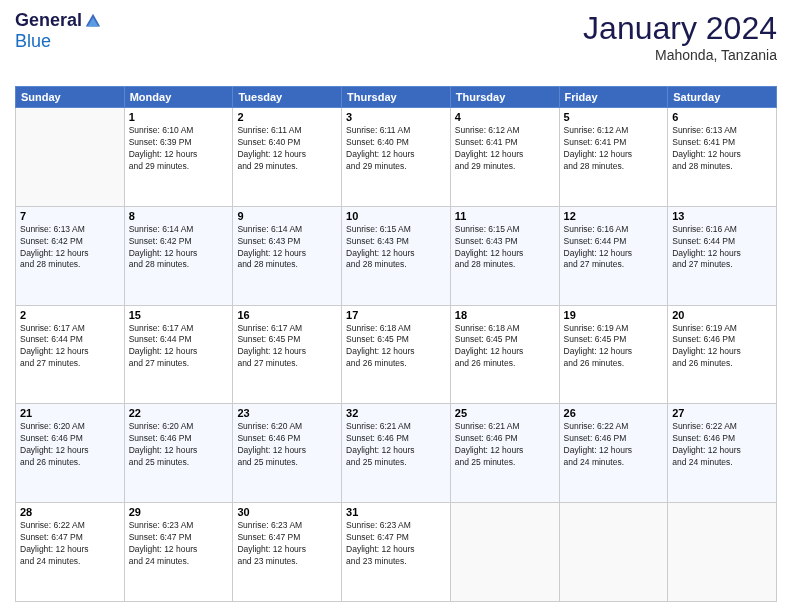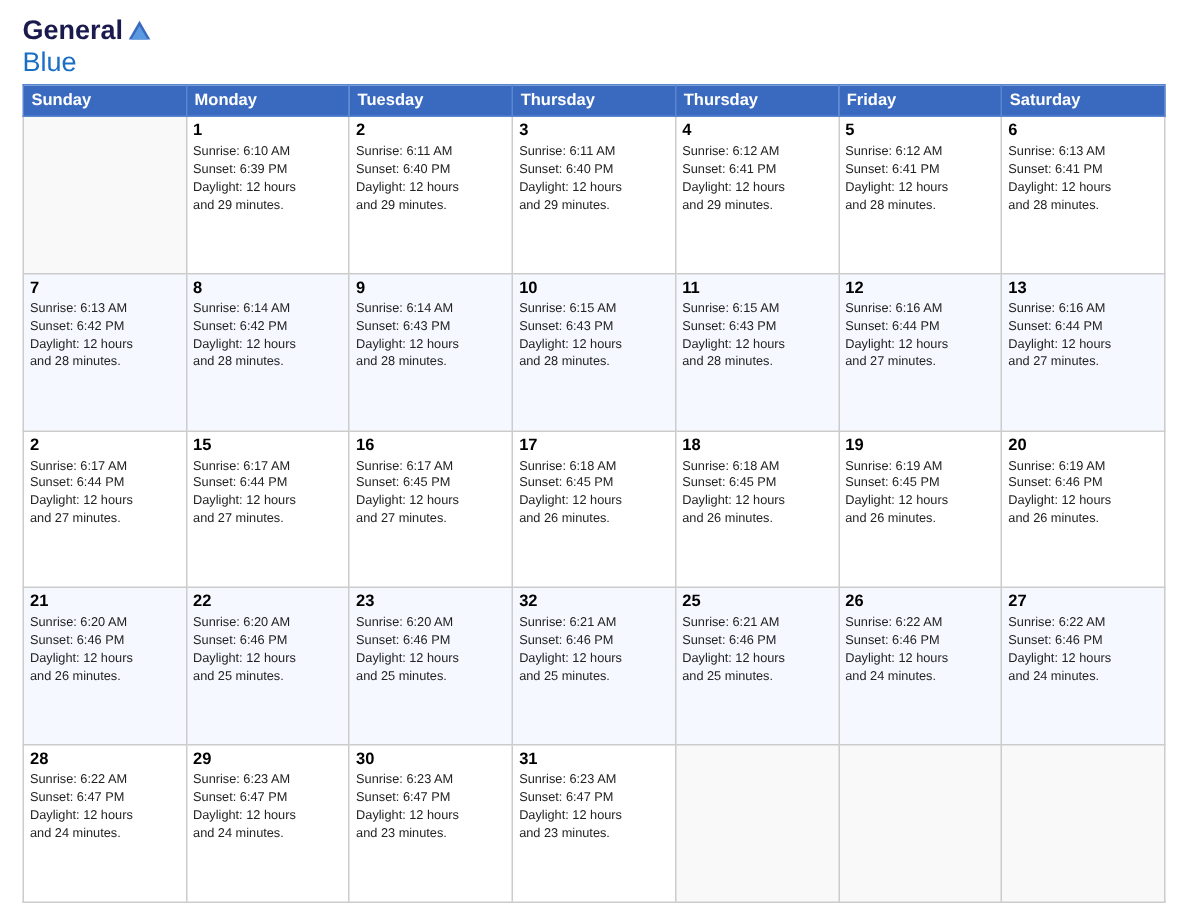--- a/index.html
+++ b/index.html
@@ -14,21 +14,21 @@
       width: 792px;
       height: 612px;
       display: flex;
       flex-direction: column;
       padding: 10px 15px;
     }
     .header {
       display: flex;
       justify-content: space-between;
       align-items: flex-start;
-      margin-bottom: 4px;
+      margin-bottom: 23px;
       gap: 29px;
     }
     .logo {
       display: flex;
       flex-direction: column;
       align-items: flex-start;
     }
     .logo-text {
       display: flex;
       align-items: center;
@@ -102,20 +102,24 @@
         <span class="logo-general">General</span>
         <svg class="logo-icon" viewBox="0 0 20 20">
           <polygon points="10,2 18,16 2,16" fill="#3a6abf"></polygon>
           <polygon points="10,6 16,16 4,16" fill="#5a9ae0"></polygon>
         </svg>
       </div>
       <div>
         <span class="logo-blue">Blue</span>
       </div>
     </div>
+    <div class="title-block">
+      <div class="month-title">January 2024</div>
+      <div class="subtitle">Mahonda, Tanzania</div>
+    </div>
   </div>
 
   <table class="calendar">
     <thead>
       <tr>
       <th>Sunday</th>
           <th>Monday</th>
           <th>Tuesday</th>
           <th>Thursday</th>
           <th>Thursday</th>

